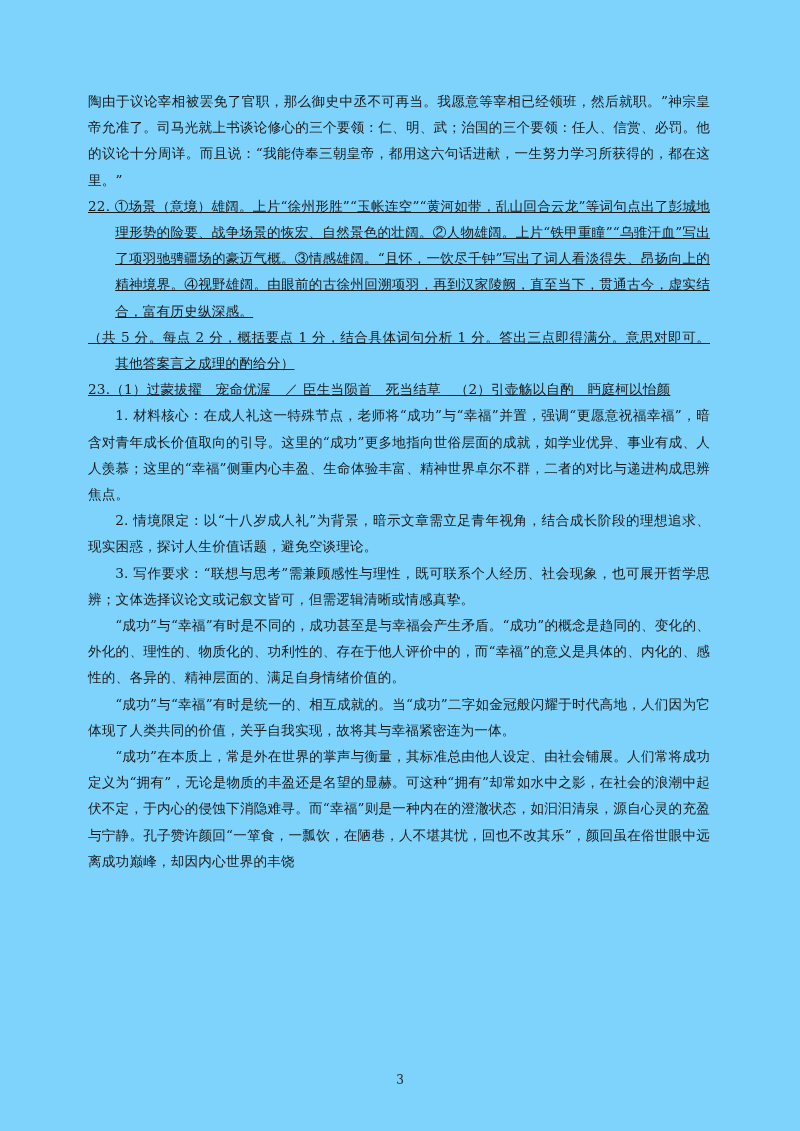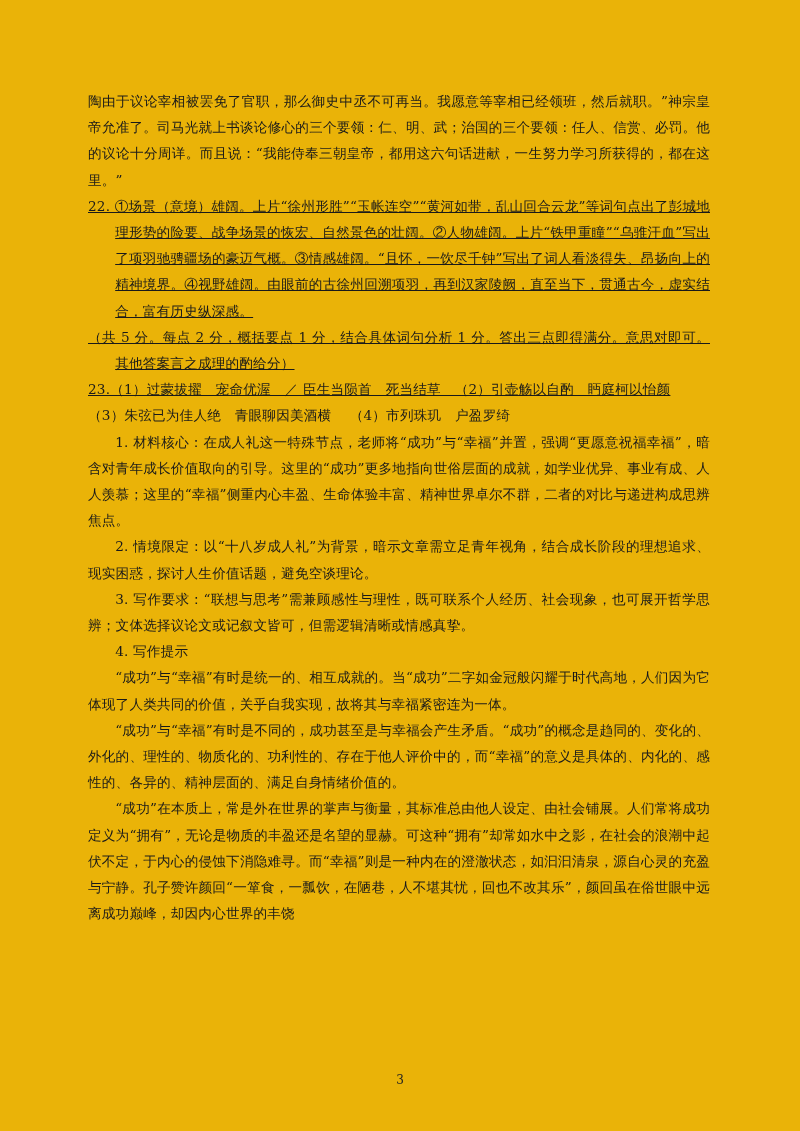--- a/index.html
+++ b/index.html
@@ -13,21 +13,21 @@
     font-family: "DejaVu Serif", "Liberation Serif", serif;
     color: #1a1a1a;
     position: relative;
     overflow: hidden;
   }
   .page {
     position: absolute;
     left: 0; top: 0;
     width: 800px;
     height: 1131px;
-    background: #eab308;
+    background: #7dd3fc;
   }
   .content {
     position: absolute;
     left: 88px;
     top: 88px;
     width: 622px;
   }
   p {
     margin: 0;
     font-size: 13.6px;
@@ -67,25 +67,23 @@
 </head>
 <body>
 
 <div class="page">
   <div class="content">
 
     <p class="tight">陶由于议论宰相被罢免了官职，那么御史中丞不可再当。我愿意等宰相已经领班，然后就职。”神宗皇帝允准了。司马光就上书谈论修心的三个要领：仁、明、武；治国的三个要领：任人、信赏、必罚。他的议论十分周详。而且说：“我能侍奉三朝皇帝，都用这六句话进献，一生努力学习所获得的，都在这里。”</p>
     <p class="tight hang">22. ①场景（意境）雄阔。上片“徐州形胜”“玉帐连空”“黄河如带，乱山回合云龙”等词句点出了彭城地理形势的险要、战争场景的恢宏、自然景色的壮阔。②人物雄阔。上片“铁甲重瞳”“乌骓汗血”写出了项羽驰骋疆场的豪迈气概。③情感雄阔。“且怀，一饮尽千钟”写出了词人看淡得失、昂扬向上的精神境界。④视野雄阔。由眼前的古徐州回溯项羽，再到汉家陵阙，直至当下，贯通古今，虚实结合，富有历史纵深感。</p>
     <p class="tight hang">（共 5 分。每点 2 分，概括要点 1 分，结合具体词句分析 1 分。答出三点即得满分。意思对即可。其他答案言之成理的酌给分）</p>
     <p class="tight hang">23.（1）过蒙拔擢　宠命优渥　／ 臣生当陨首　死当结草　（2）引壶觞以自酌　眄庭柯以怡颜</p>
-    <p class="tight hang3">（3）朱弦已为佳人绝　青眼聊因美酒横　 （4）市列珠玑　户盈罗绮</p>
     <p class="tight indent2">1. 材料核心：在成人礼这一特殊节点，老师将“成功”与“幸福”并置，强调“更愿意祝福幸福”，暗含对青年成长价值取向的引导。这里的“成功”更多地指向世俗层面的成就，如学业优异、事业有成、人人羡慕；这里的“幸福”侧重内心丰盈、生命体验丰富、精神世界卓尔不群，二者的对比与递进构成思辨焦点。</p>
     <p class="tight indent2">2. 情境限定：以“十八岁成人礼”为背景，暗示文章需立足青年视角，结合成长阶段的理想追求、现实困惑，探讨人生价值话题，避免空谈理论。</p>
     <p class="tight indent2">3. 写作要求：“联想与思考”需兼顾感性与理性，既可联系个人经历、社会现象，也可展开哲学思辨；文体选择议论文或记叙文皆可，但需逻辑清晰或情感真挚。</p>
-    <p class="tight indent2">4. 写作提示</p>
+    <p class="tight indent2">“成功”与“幸福”有时是不同的，成功甚至是与幸福会产生矛盾。“成功”的概念是趋同的、变化的、外化的、理性的、物质化的、功利性的、存在于他人评价中的，而“幸福”的意义是具体的、内化的、感性的、各异的、精神层面的、满足自身情绪价值的。</p>
     <p class="tight indent2">“成功”与“幸福”有时是统一的、相互成就的。当“成功”二字如金冠般闪耀于时代高地，人们因为它体现了人类共同的价值，关乎自我实现，故将其与幸福紧密连为一体。</p>
-    <p class="tight indent2">“成功”与“幸福”有时是不同的，成功甚至是与幸福会产生矛盾。“成功”的概念是趋同的、变化的、外化的、理性的、物质化的、功利性的、存在于他人评价中的，而“幸福”的意义是具体的、内化的、感性的、各异的、精神层面的、满足自身情绪价值的。</p>
     <p class="tight indent2">“成功”在本质上，常是外在世界的掌声与衡量，其标准总由他人设定、由社会铺展。人们常将成功定义为“拥有”，无论是物质的丰盈还是名望的显赫。可这种“拥有”却常如水中之影，在社会的浪潮中起伏不定，于内心的侵蚀下消隐难寻。而“幸福”则是一种内在的澄澈状态，如汩汩清泉，源自心灵的充盈与宁静。孔子赞许颜回“一箪食，一瓢饮，在陋巷，人不堪其忧，回也不改其乐”，颜回虽在俗世眼中远离成功巅峰，却因内心世界的丰饶</p>
 
   </div>
 
   <div class="pagenum">3</div>
 </div>
 
 </body></html>

